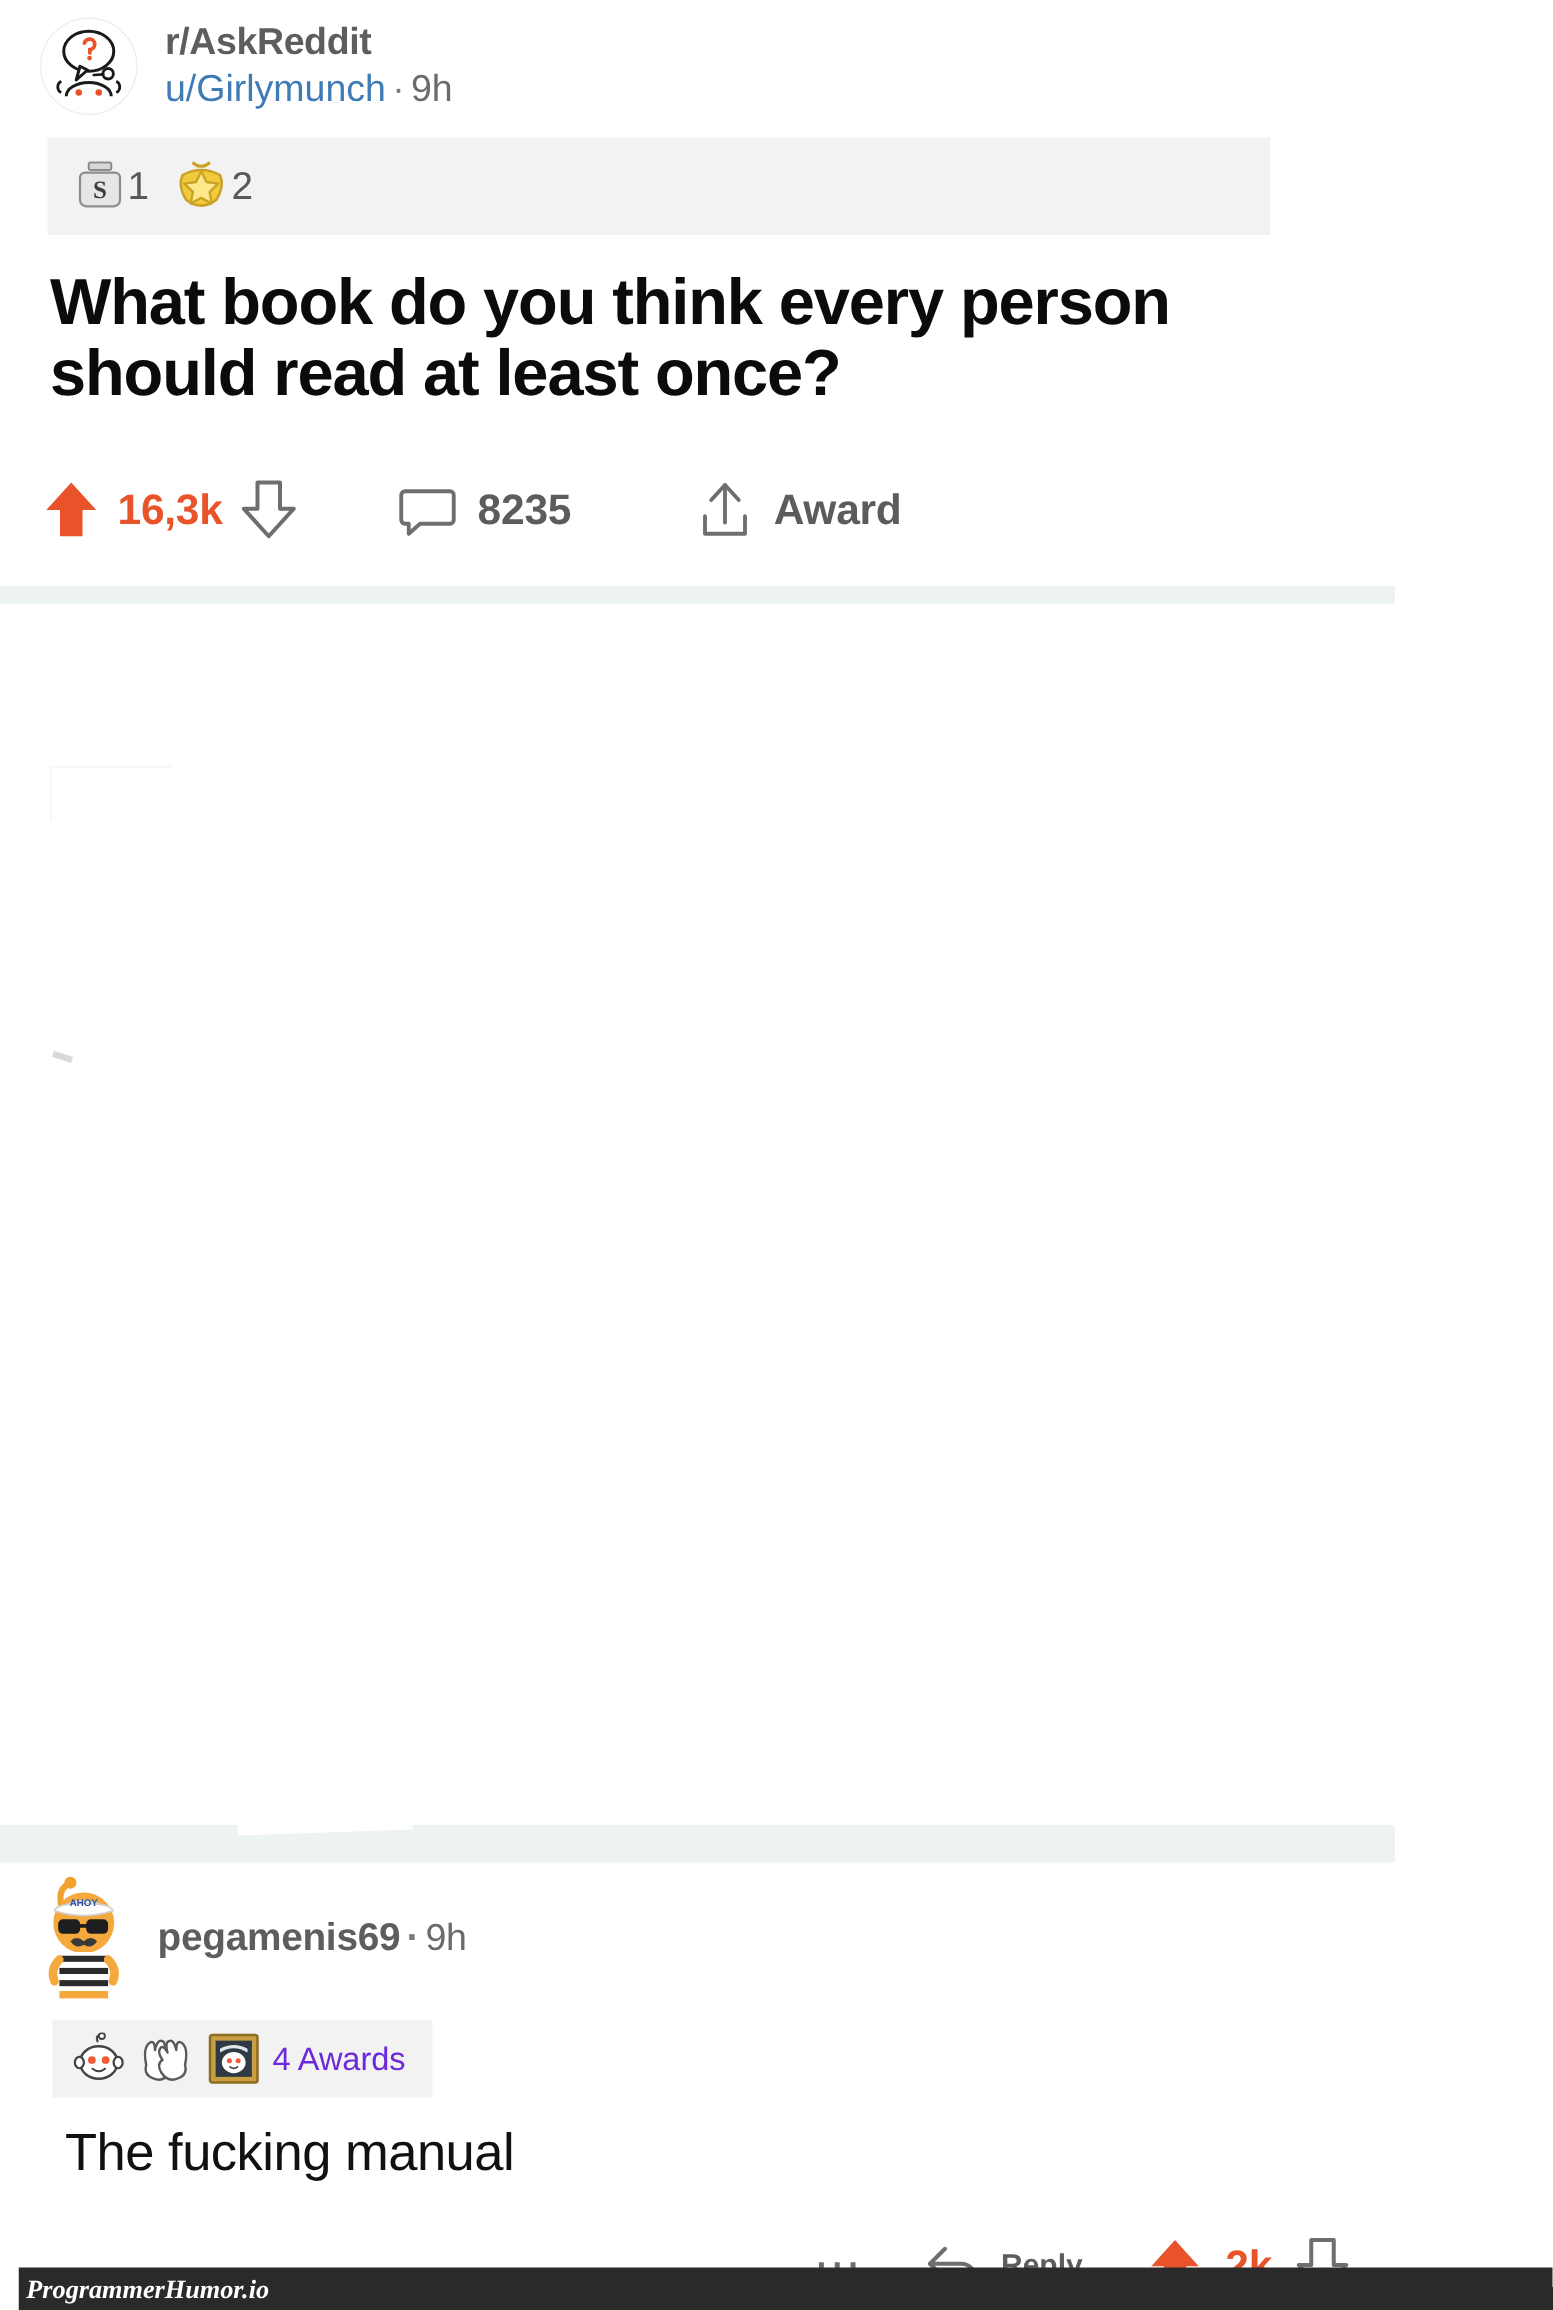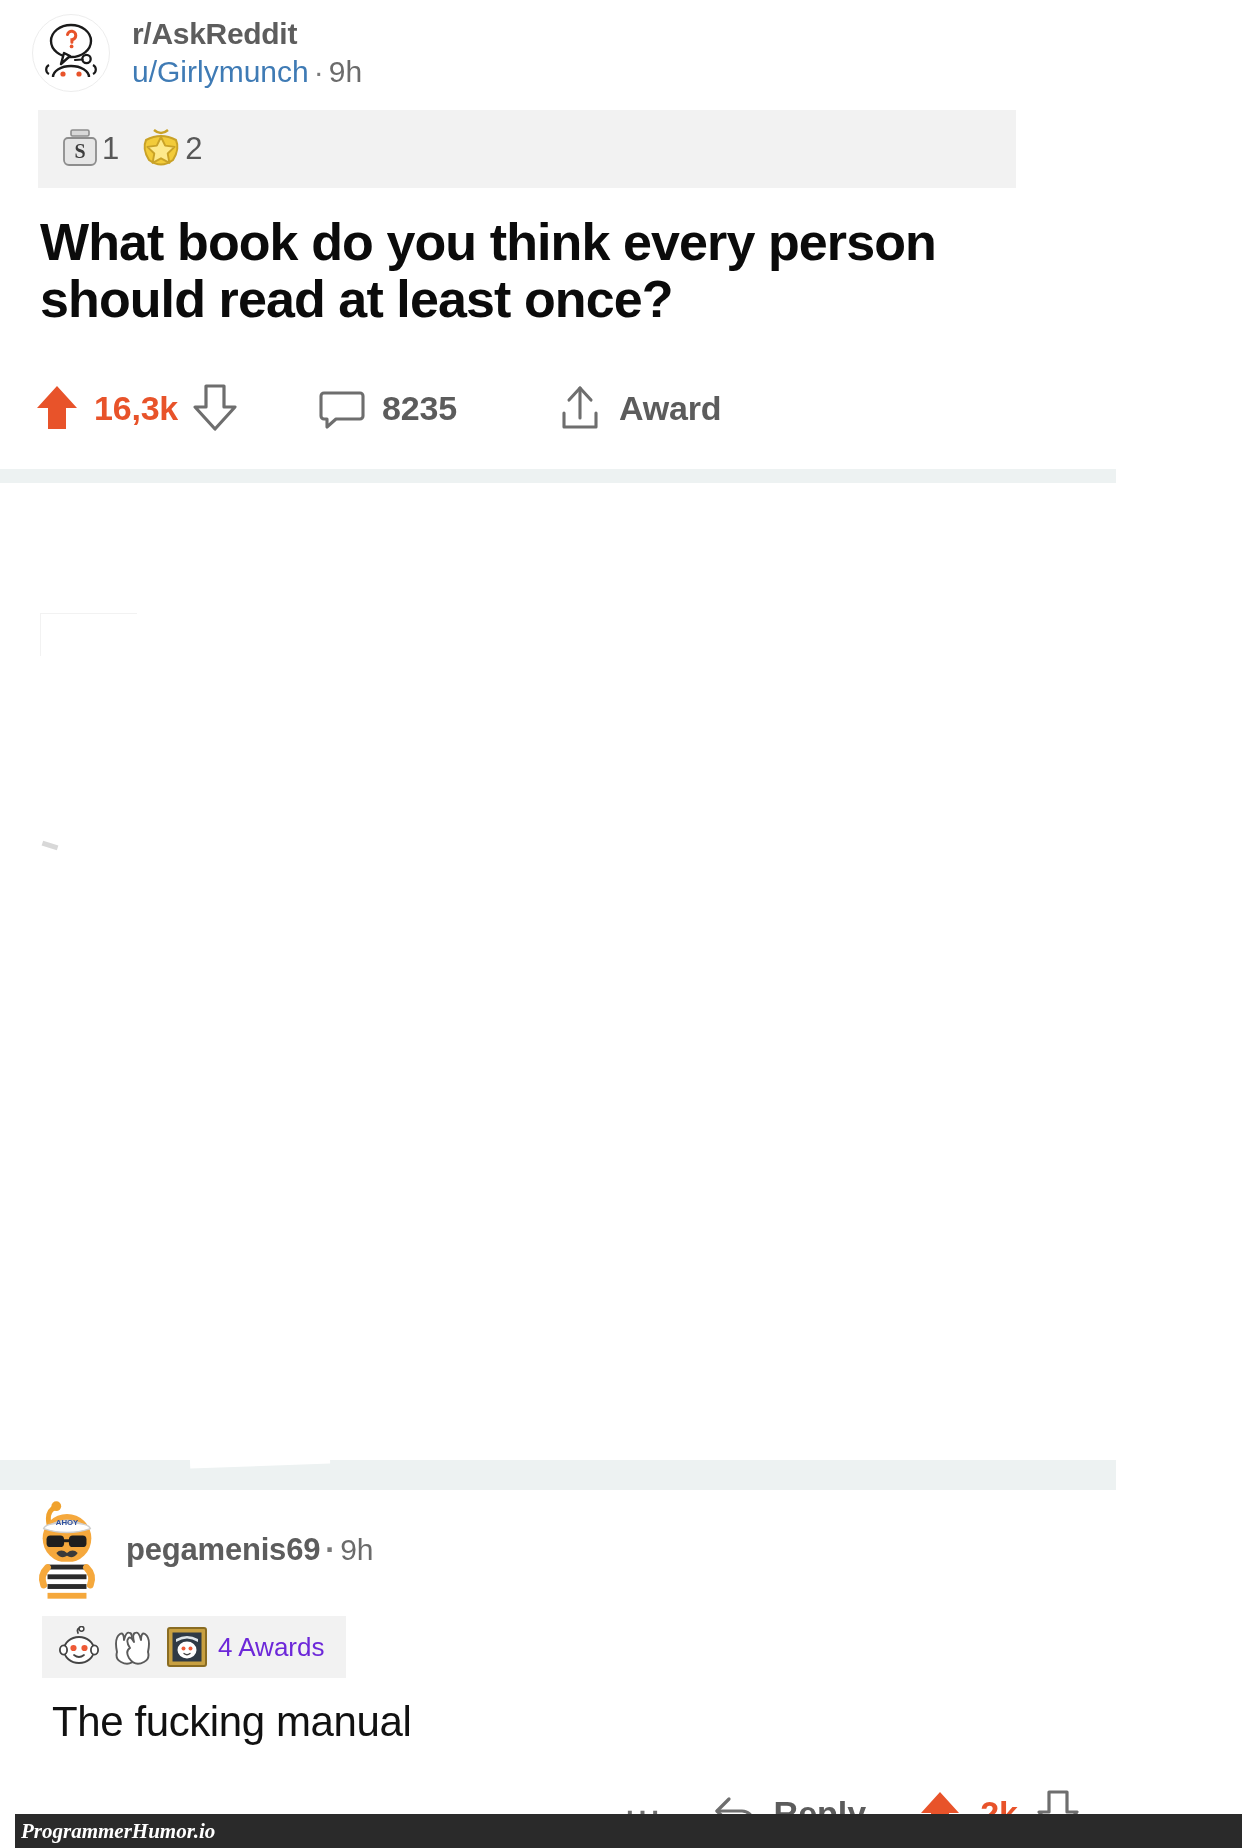--- a/index.html
+++ b/index.html
@@ -246,21 +246,21 @@
     height: 70px;
   }
   .ellipsis-btn {
     font-size: 38px;
     color: #6e6e6e;
     letter-spacing: 4px;
     line-height: 0.4;
     margin-right: 46px;
   }
   .reply-label {
-    font-size: 34px;
+    font-size: 24px;
     font-weight: bold;
     color: #5c5c5c;
     margin-left: 14px;
   }
   .comment-vote-count {
     font-size: 34px;
     font-weight: bold;
     color: #e8532a;
     margin: 0 18px;
   }

